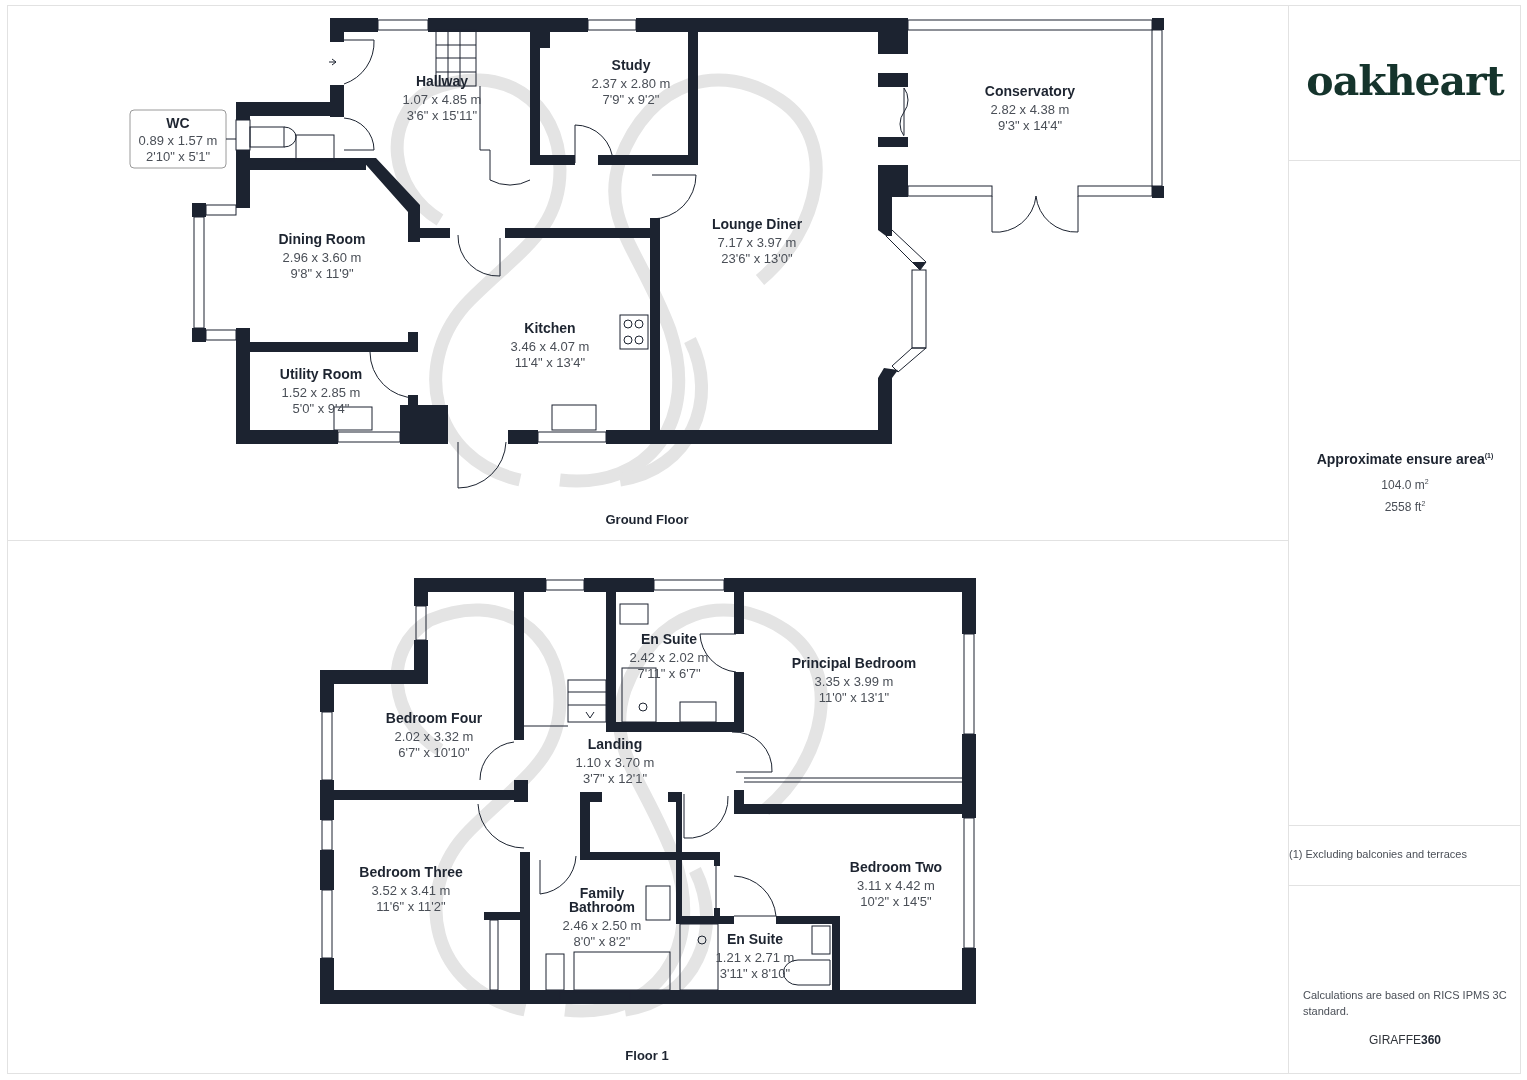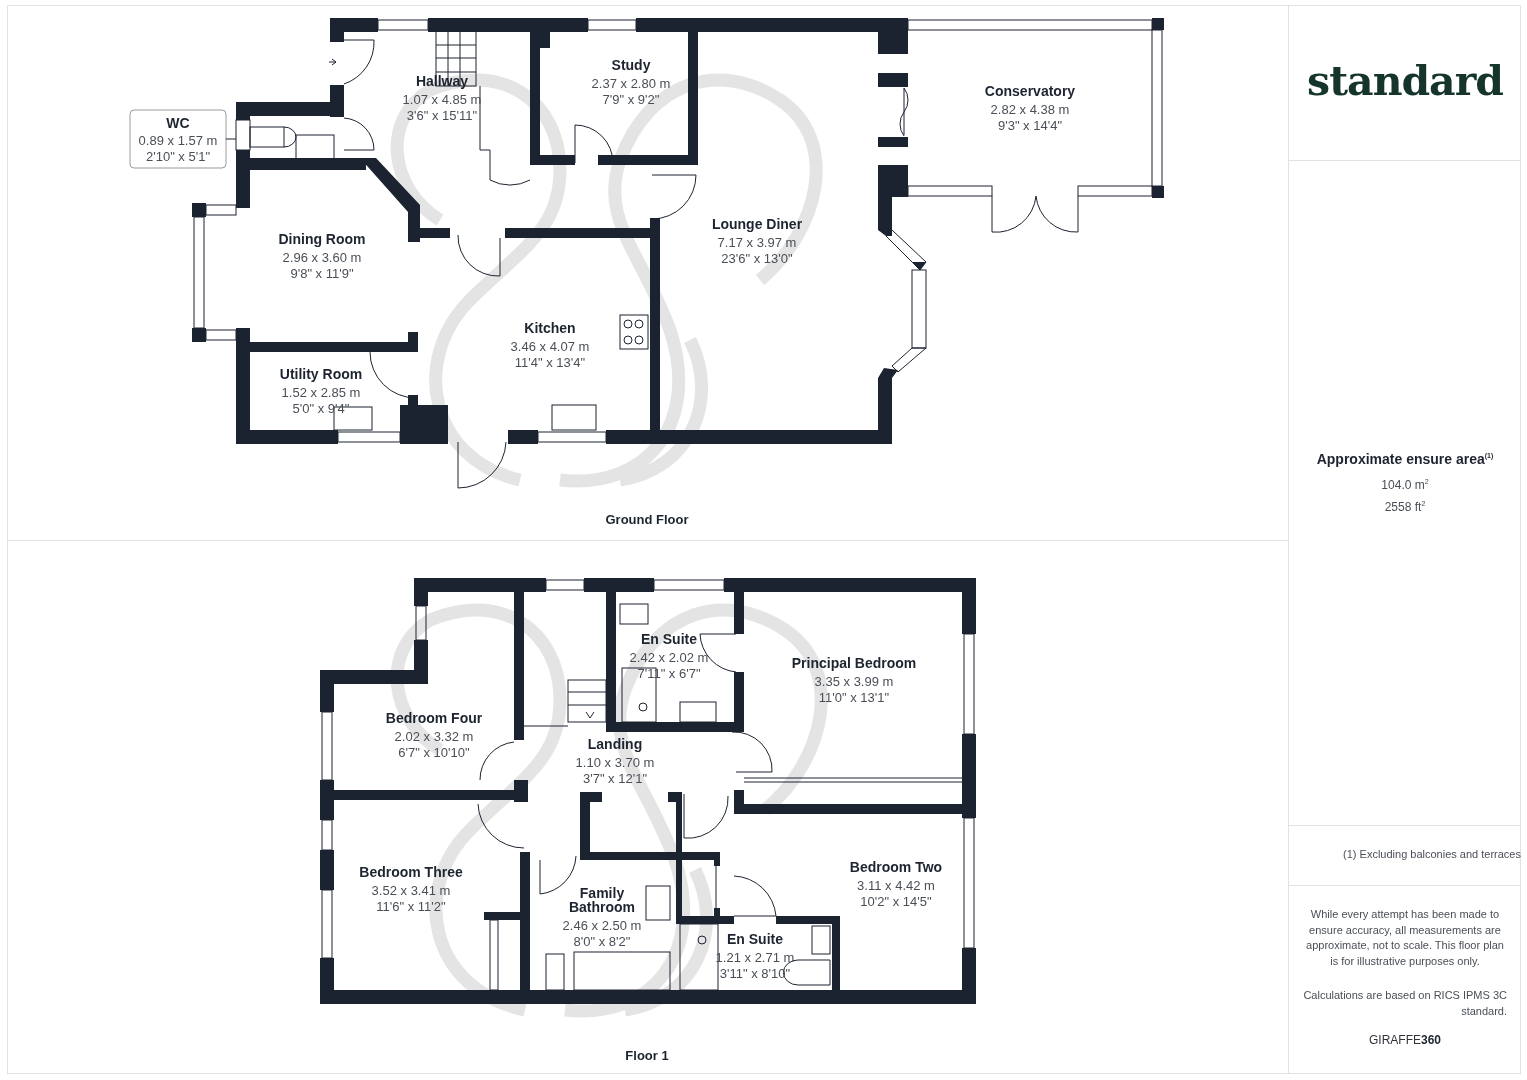--- a/index.html
+++ b/index.html
@@ -7,23 +7,23 @@
   .frame{position:absolute;left:7px;top:5px;width:1514px;height:1069px;border:1px solid #e2e2e2;box-sizing:border-box;}
   .divider-h{position:absolute;left:7px;top:540px;width:1281px;height:1px;background:#e2e2e2;}
   .divider-v{position:absolute;left:1288px;top:5px;width:1px;height:1069px;background:#e2e2e2;}
   .side{position:absolute;left:1289px;top:5px;width:232px;height:1069px;}
   .side .sep{position:absolute;left:0;width:232px;height:1px;background:#e2e2e2;}
   .logo{position:absolute;left:0;top:52px;width:232px;text-align:center;font-family:"DejaVu Serif",serif;font-size:41px;font-weight:bold;color:#15342c;letter-spacing:-1px;}
   .area-title{position:absolute;left:0;top:446px;width:232px;text-align:center;font-size:14px;font-weight:bold;color:#1d2430;}
   .area-title sup{font-size:7px;}
   .area-val{position:absolute;left:0;width:232px;text-align:center;font-size:12px;color:#4a4f57;}
   .area-val sup{font-size:7px;}
-  .note{position:absolute;left:0;top:843px;width:232px;text-align:right;font-size:11px;color:#4a4f57;}
+  .note{position:absolute;left:0;top:843px;width:232px;text-align:left;font-size:11px;color:#4a4f57;}
   .disclaimer{position:absolute;left:14px;top:902px;width:204px;text-align:center;font-size:11px;line-height:15.5px;color:#4a4f57;}
-  .calc{position:absolute;left:14px;top:983px;width:204px;text-align:right;font-size:11px;line-height:15.5px;color:#4a4f57;}
+  .calc{position:absolute;left:14px;top:983px;width:204px;text-align:left;font-size:11px;line-height:15.5px;color:#4a4f57;}
   .brand{position:absolute;left:0;top:1028px;width:232px;text-align:center;font-size:12px;color:#30343a;}
   .brand b{font-weight:bold;color:#1d2430;}
   svg{position:absolute;left:0;top:0;}
   .rname{font-family:"Liberation Sans",sans-serif;font-size:14px;font-weight:bold;fill:#1d2430;}
   .rdim{font-family:"Liberation Sans",sans-serif;font-size:13px;fill:#4a4f57;}
   .flabel{font-family:"Liberation Sans",sans-serif;font-size:13px;font-weight:bold;fill:#1d2430;}
 </style>
 </head>
 <body>
 
@@ -317,32 +317,31 @@
     <text class="rdim" x="755" y="962" text-anchor="middle">1.21 x 2.71 m</text>
     <text class="rdim" x="755" y="978" text-anchor="middle">3'11" x 8'10"</text>
   </g>
   <text class="flabel" x="647" y="1060" text-anchor="middle">Floor 1</text>
 </svg>
 
 <div class="divider-h"></div>
 <div class="divider-v"></div>
 
 <div class="side">
-  <div class="logo">standard</div>
+  <div class="logo">oakheart</div>
   <div class="sep" style="top:155px"></div>
   <div class="area-title">
     <span>Approximate ensure area</span><sup>(1)</sup>
   </div>
   <div class="area-val" style="top:473px">
     <span>104.0 m</span><sup>2</sup>
   </div>
   <div class="area-val" style="top:495px">
     <span>2558 ft</span><sup>2</sup>
   </div>
   <div class="sep" style="top:820px"></div>
   <div class="note">(1) Excluding balconies and terraces</div>
   <div class="sep" style="top:880px"></div>
-  <div class="disclaimer">While every attempt has been made to ensure accuracy, all measurements are approximate, not to scale. This floor plan is for illustrative purposes only.</div>
   <div class="calc">Calculations are based on RICS IPMS 3C standard.</div>
   <div class="brand">
     <span>GIRAFFE</span><b>360</b>
   </div>
 </div>
 
 </body></html>

